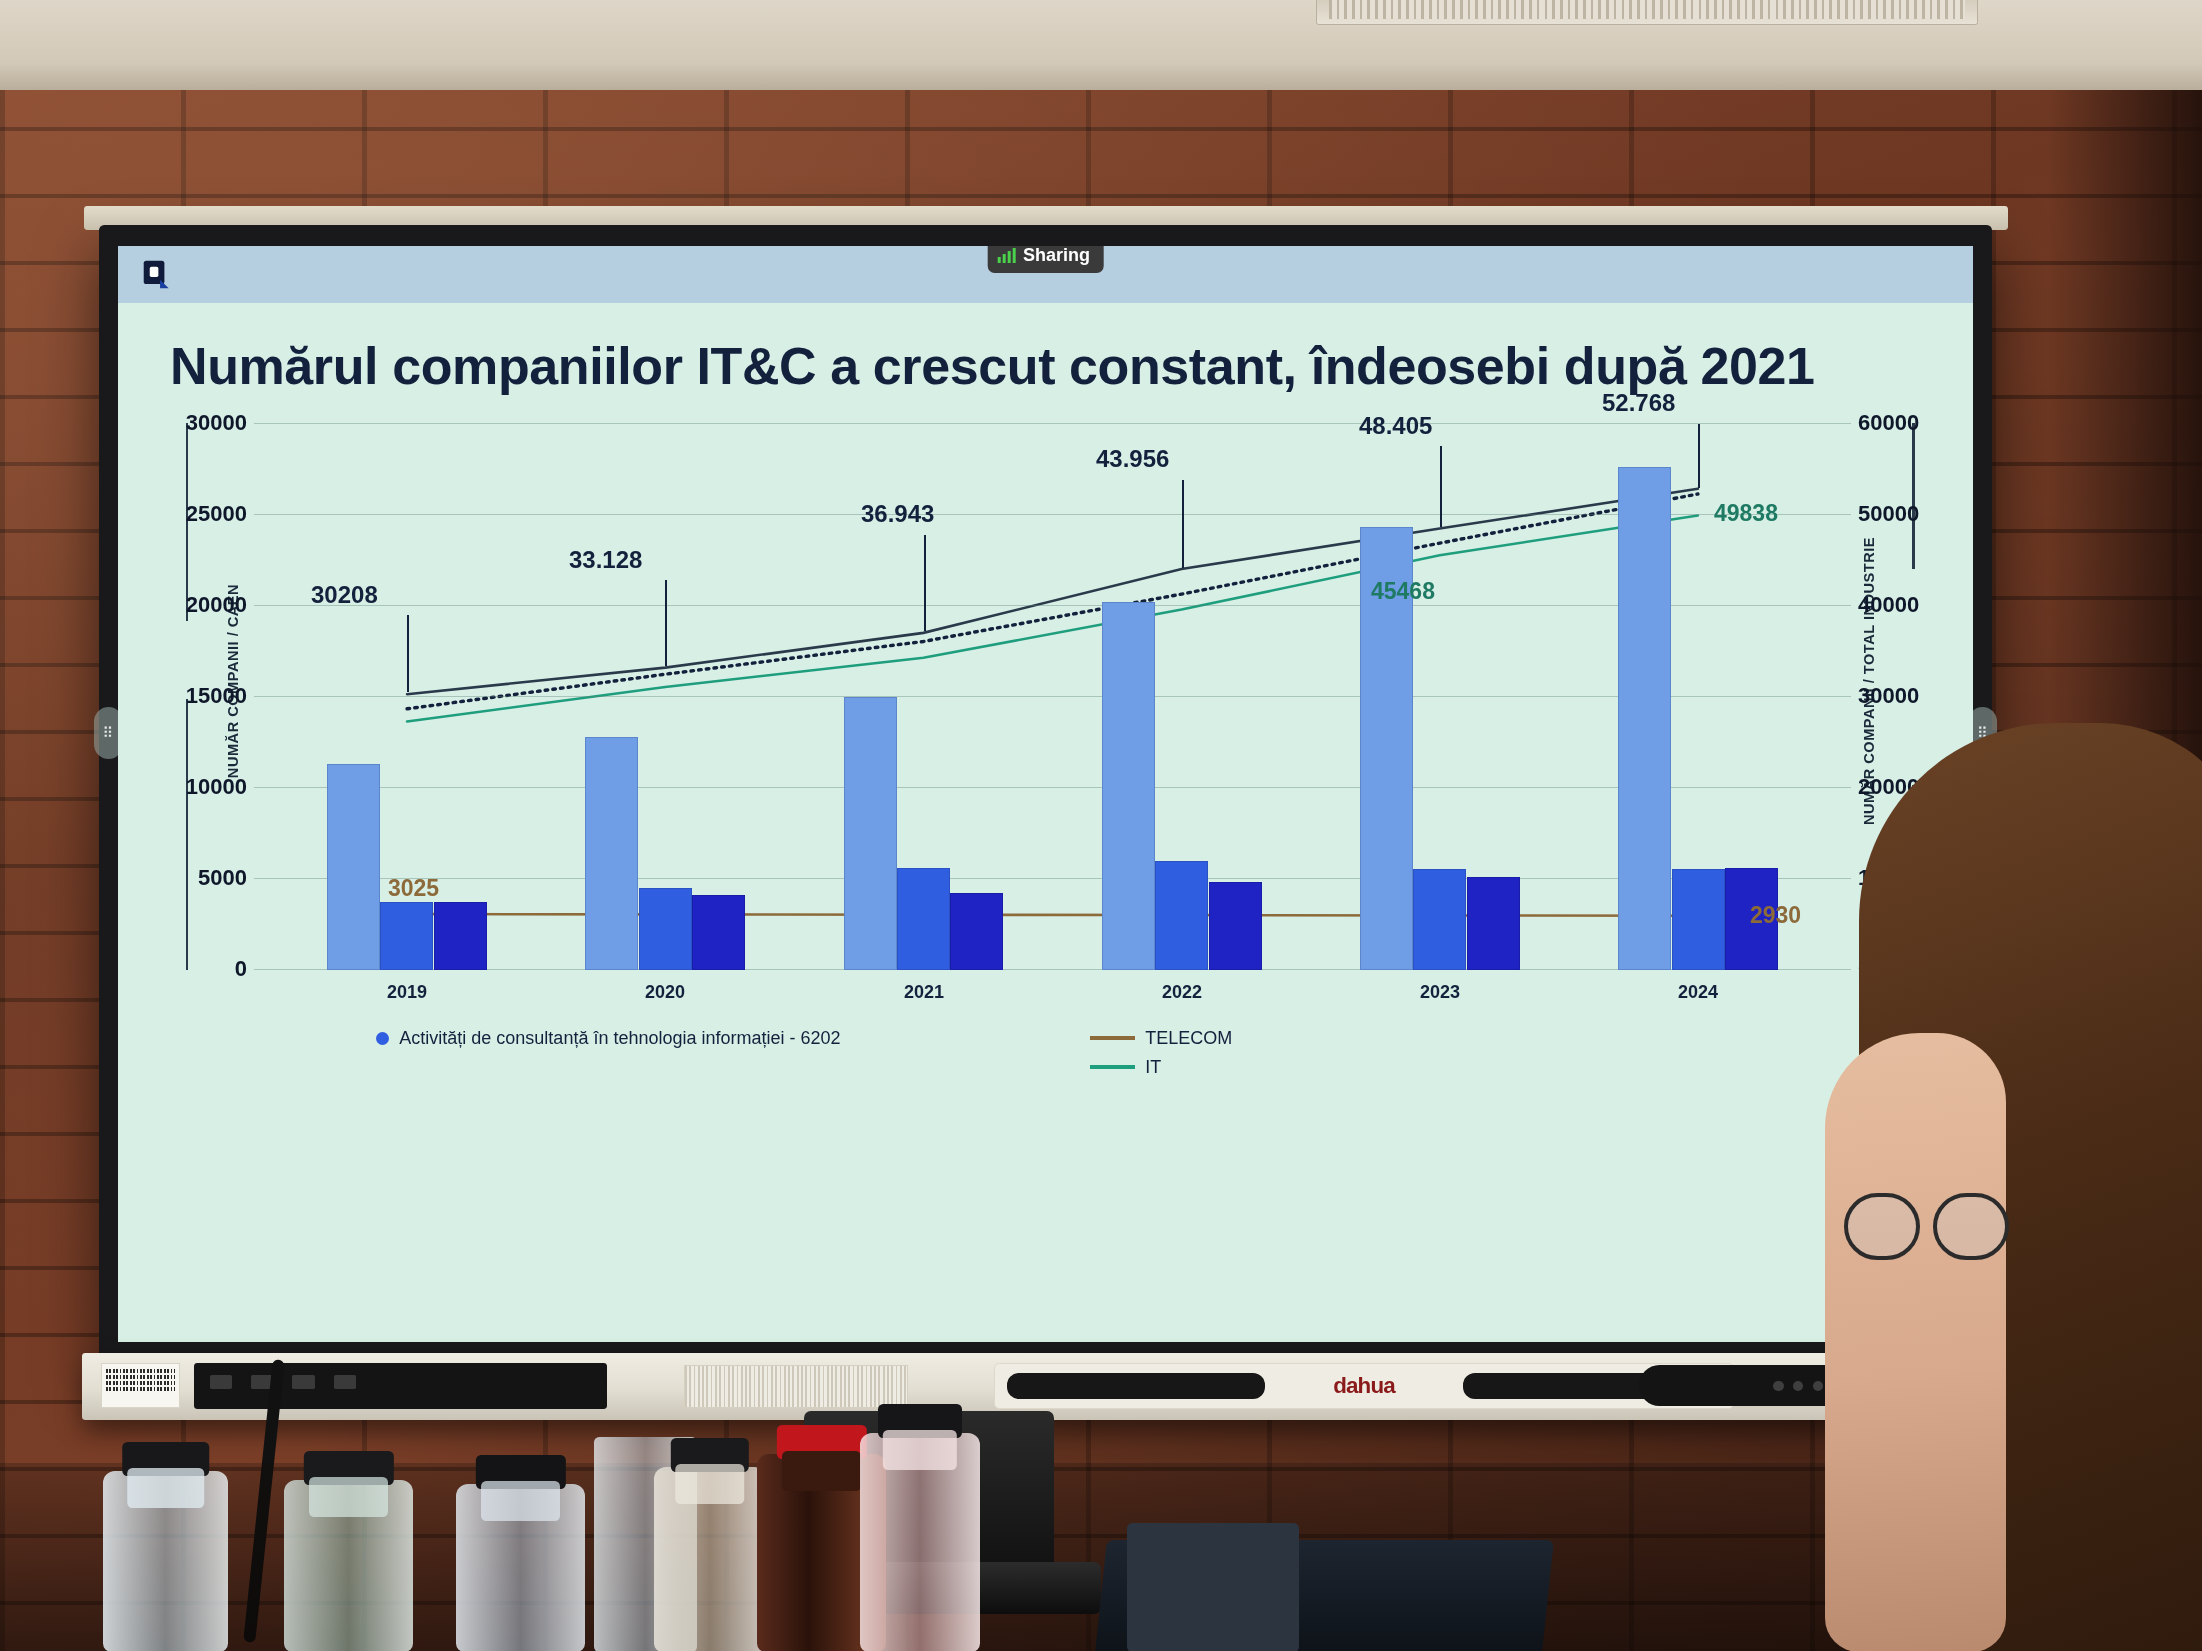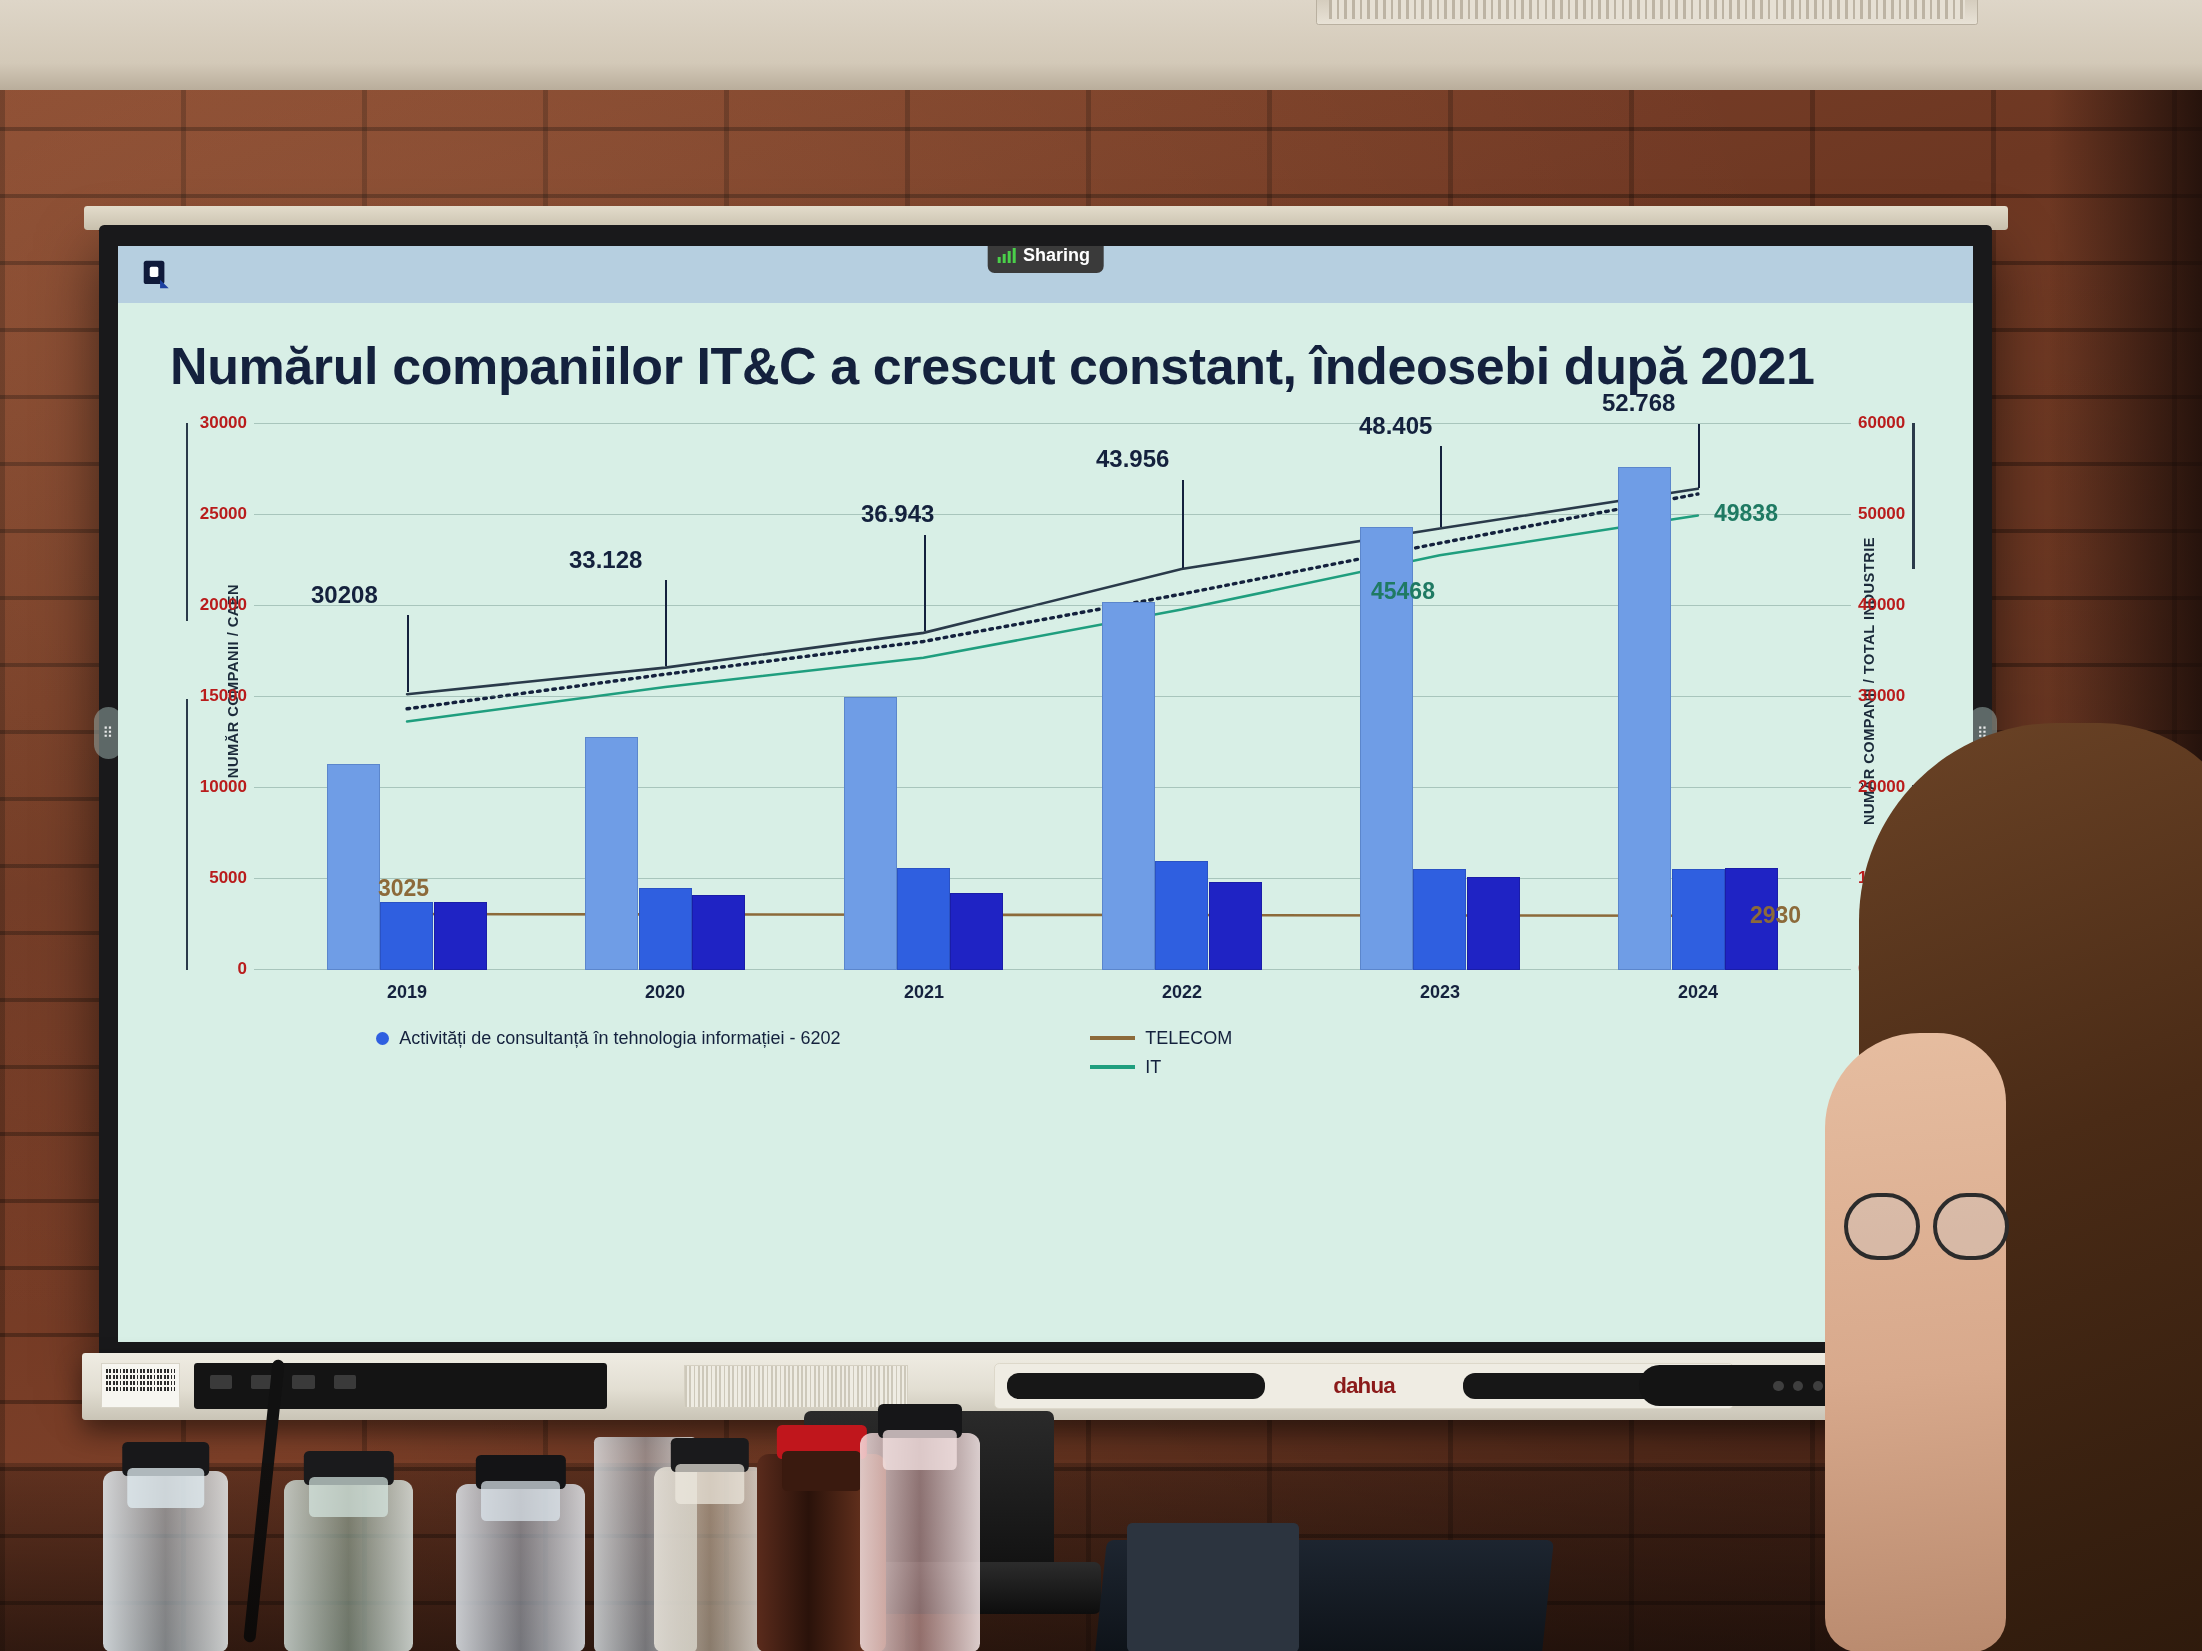--- a/index.html
+++ b/index.html
@@ -158,22 +158,22 @@
   .axis-rule.r2{ right:15.5px; top:370px; height:185px;}
 
   .plot{
     position:absolute; left:108px; right:103px; top:8.6px; bottom:39px;
   }
   .gridline{
     position:absolute; left:-24px; right:-24px; height:0.9px;
     background:rgba(90,130,120,0.38);
   }
   .ytick{
-    position:absolute; font-size:17px; font-weight:bold;
-    color:#b91c1c; transform:translateY(-50%);
+    position:absolute; font-size:22px; font-weight:bold;
+    color:#0f172a; transform:translateY(-50%);
     font-family:"Liberation Sans", sans-serif;
   }
   .ytick.left{ right:calc(100% + 31px); }
   .ytick.right{ left:calc(100% + 31px); }
 
   .bar{ position:absolute; bottom:0; }
   .bar.c1{ background:#6f9de6; border:0.9px solid #5b86cc;}
   .bar.c2{ background:#2f5fe0; border:0.9px solid #2a52c4;}
   .bar.c3{ background:#1f23c4; border:0.9px solid #1a1da8;}
 
@@ -452,21 +452,21 @@
             <div class="leader" style="left: 646px; top: 112px; height: 96px;"></div>
             <div class="dlabel" style="left: 549px; top: 77px; margin-left: 34px;">36.943</div>
             <div class="leader" style="left: 904px; top: 57px; height: 88px;"></div>
             <div class="dlabel" style="left: 818px; top: 22px;">43.956</div>
             <div class="leader" style="left: 1162px; top: 23px; height: 81px;"></div>
             <div class="dlabel" style="left: 1081px; top: -11.4px;">48.405</div>
             <div class="leader" style="left: 1420px; top: 0.5px; height: 64px;"></div>
             <div class="dlabel" style="left: 1324px; top: -34px; text-align: right;">52.768</div>
             <div class="dlabel teal" style="left: 1093px; top: 155px;">45468</div>
             <div class="dlabel teal" style="left: 1436px; top: 77px;">49838</div>
-            <div class="dlabel brown" style="left: 100px; top: 452px;">3025</div>
+            <div class="dlabel brown" style="left: 110px; top: 452px;">3025</div>
             <div class="dlabel brown" style="left: 1472px; top: 479px;">2930</div>
           </div>
       </div>
 
       <div class="legend">
         <div class="legend-col a">
           <div class="legend-item">
             <span class="swatch-dot" style="background:#2f5fe0"></span>
             <span>Activități de consultanță în tehnologia informației - 6202</span>
           </div>

